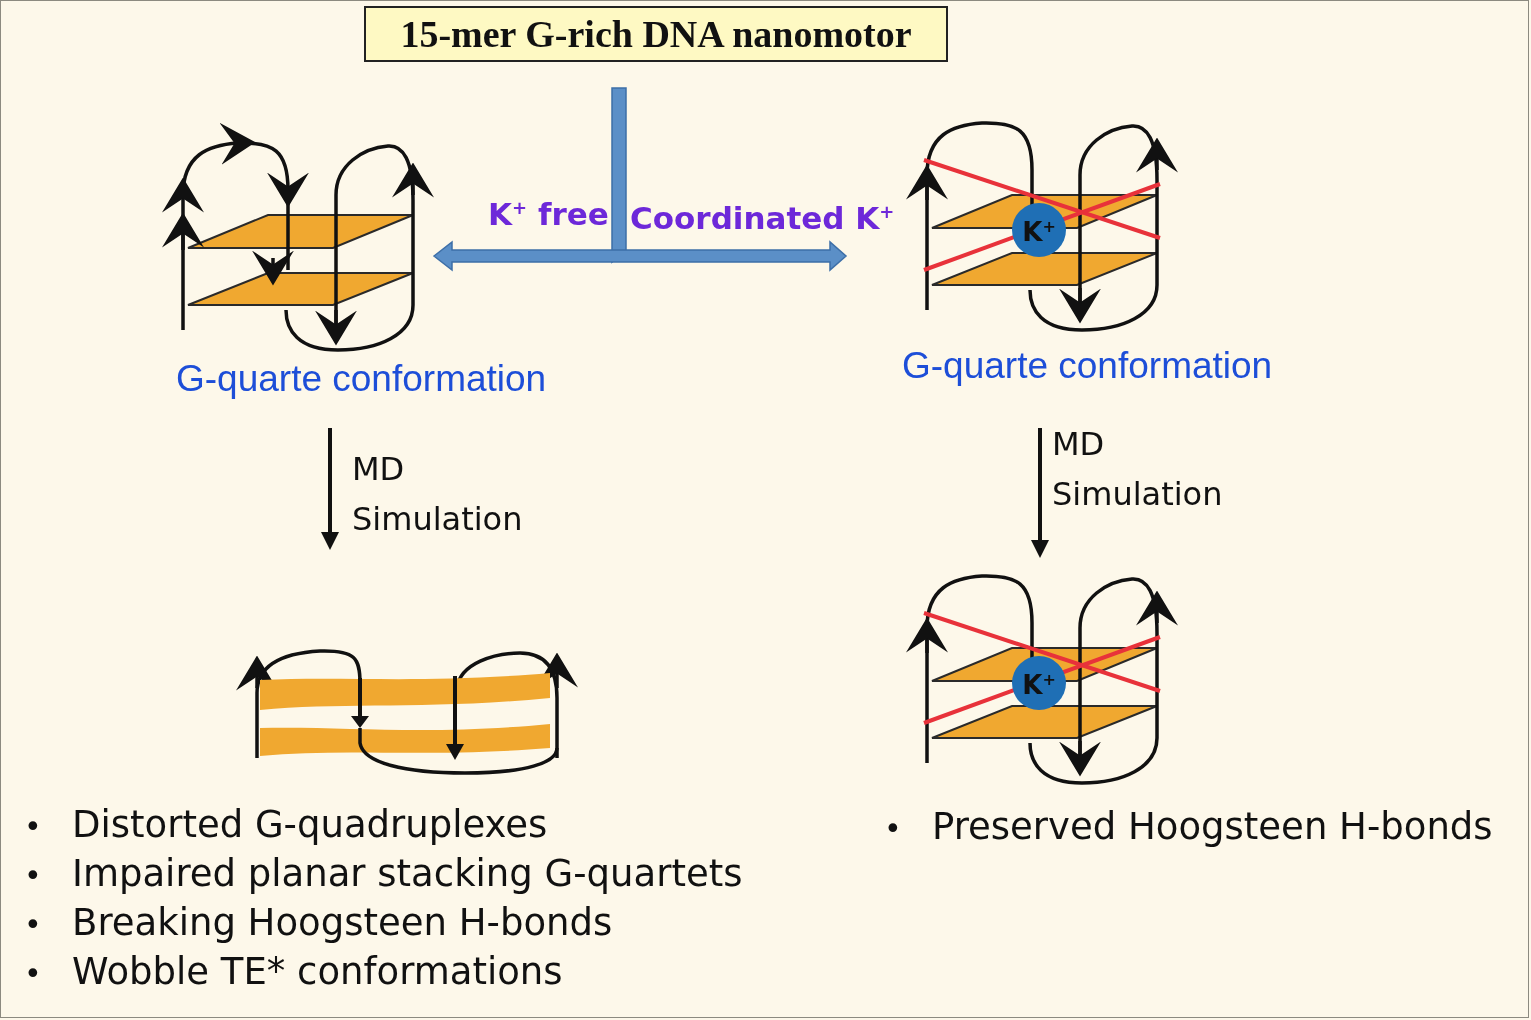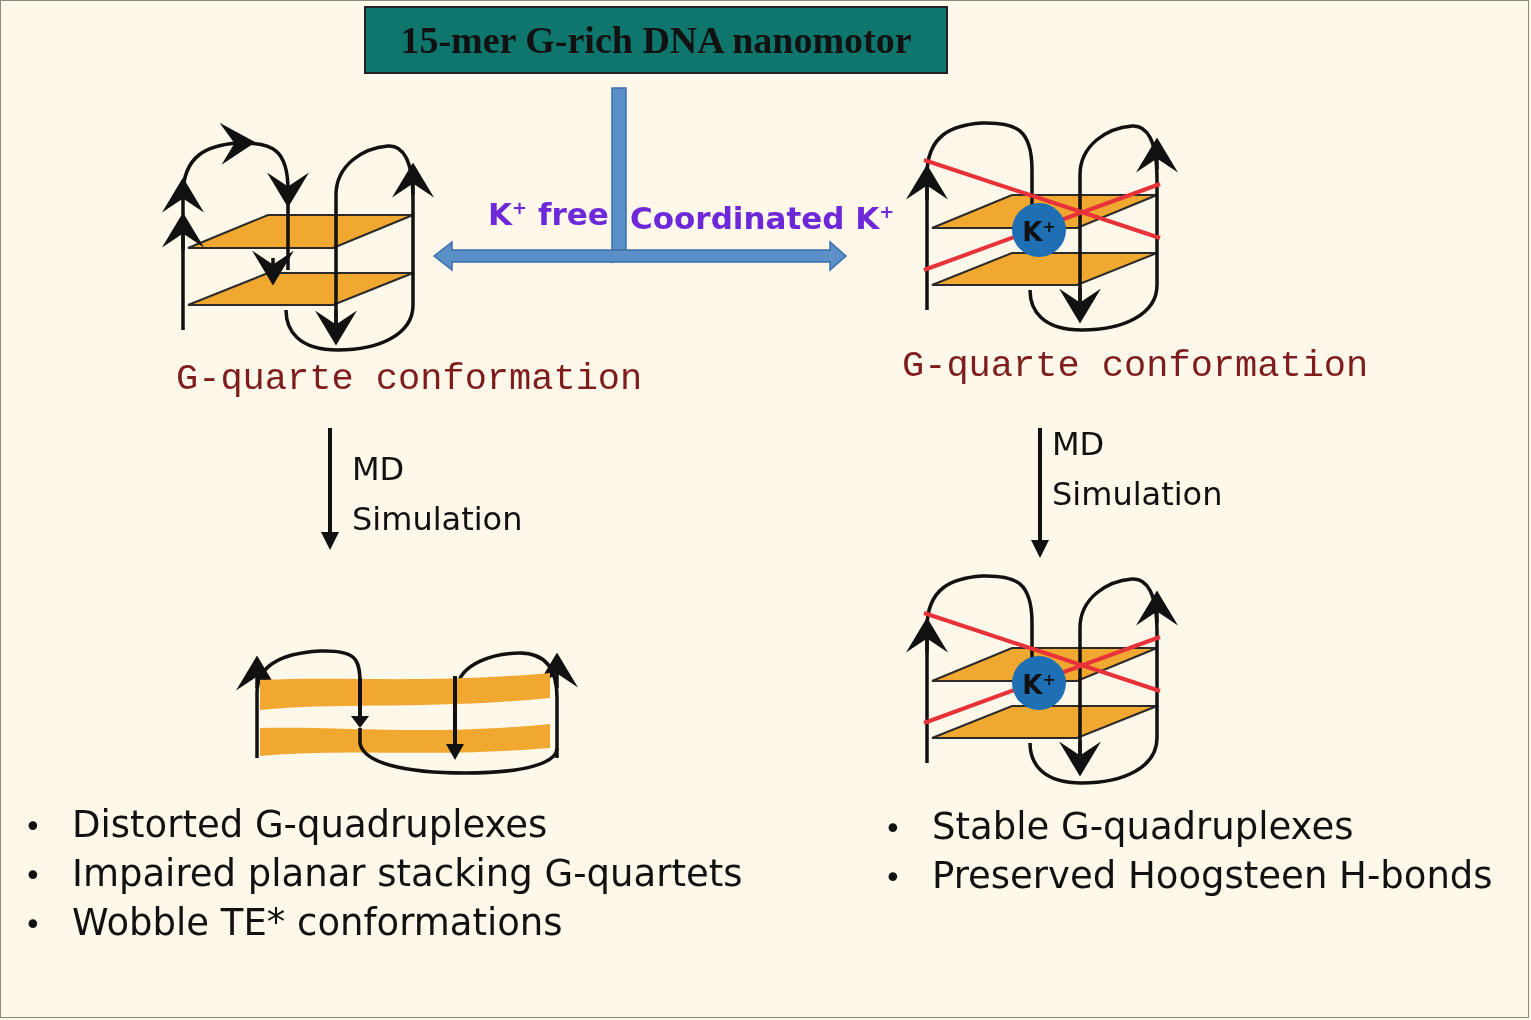--- a/index.html
+++ b/index.html
@@ -1,23 +1,23 @@
 <!DOCTYPE html>
 <html><head>
 <meta charset="utf-8">
 <style>
   html, body { margin:0; padding:0; }
   body { width:1531px; height:1020px; background:#fdf8ea; position:relative; overflow:hidden;
          font-family:"DejaVu Sans", sans-serif; }
   .frame { position:absolute; left:0; top:0; width:1529px; height:1018px; border:1px solid #8c8a80; box-sizing:border-box; }
-  #title-box { position:absolute; left:364px; top:6px; width:584px; height:68px; background:#0f766e;
+  #title-box { position:absolute; left:364px; top:6px; width:584px; height:56px; background:#fef9c3;
                border:2px solid #222; box-sizing:border-box; display:flex; align-items:center; justify-content:center;
                font-family:"Liberation Serif", serif; font-weight:bold; font-size:38px; color:#111; }
   svg.diagram { position:absolute; left:0; top:0; }
-  .label-serif { position:absolute; font-family:Liberation Mono, monospace; font-size:37px; color:#7f1d1d; white-space:nowrap; }
+  .label-serif { position:absolute; font-family:Liberation Sans, sans-serif; font-size:37px; color:#1d4ed8; white-space:nowrap; }
   .label-sans { position:absolute; font-family:"DejaVu Sans", sans-serif; font-size:32px; color:#111; white-space:nowrap; line-height:50px; }
   .branch-label { position:absolute; font-family:"DejaVu Sans", sans-serif; font-weight:bold; font-size:31px; color:#6d28d9; white-space:nowrap; }
   .branch-label sup { font-size:18px; }
   ul.bullets { position:absolute; margin:0; padding:0; list-style:none; font-family:"DejaVu Sans", sans-serif; font-size:37px; color:#111; }
   ul.bullets li { height:49px; line-height:51px; white-space:nowrap; }
   ul.bullets li .dot { display:inline-block; width:48px; font-size:30px; }
 </style>
 </head>
 <body>
 
@@ -118,18 +118,18 @@
   <div>Simulation</div>
 </div>
 <div class="label-sans" style="left:1052px; top:419px;">
   <div>MD</div>
   <div>Simulation</div>
 </div>
 
 <ul class="bullets" style="left:24px; top:799px;">
   <li><span class="dot">•</span><span>Distorted G-quadruplexes</span></li>
   <li><span class="dot">•</span><span>Impaired planar stacking G-quartets</span></li>
+  <li><span class="dot">•</span><span>Breaking Hoogsteen H-bonds</span></li>
   <li><span class="dot">•</span><span>Wobble TE* conformations</span></li>
 </ul>
 <ul class="bullets" style="left:884px; top:801px;">
-  <li><span class="dot">•</span><span>Stable G-quadruplexes</span></li>
   <li><span class="dot">•</span><span>Preserved Hoogsteen H-bonds</span></li>
 </ul>
 
 </body></html>

